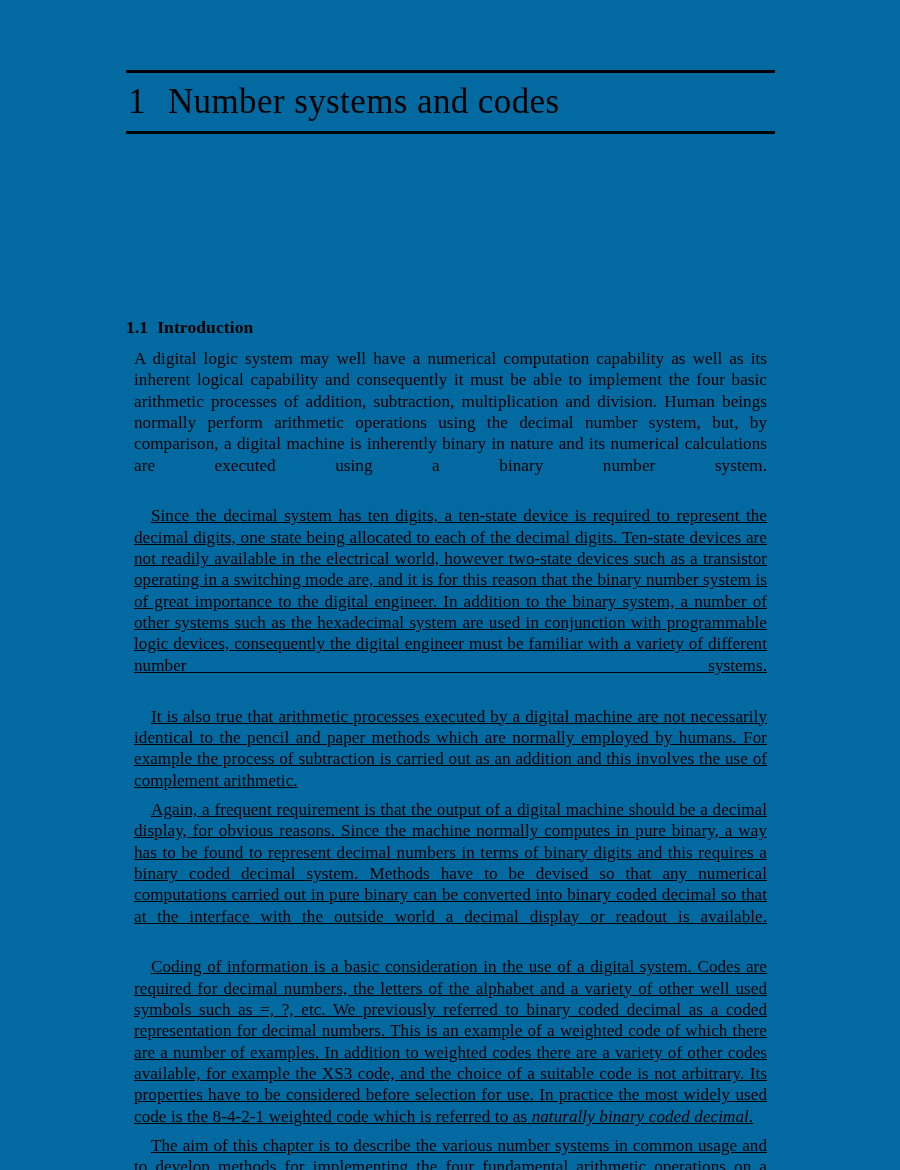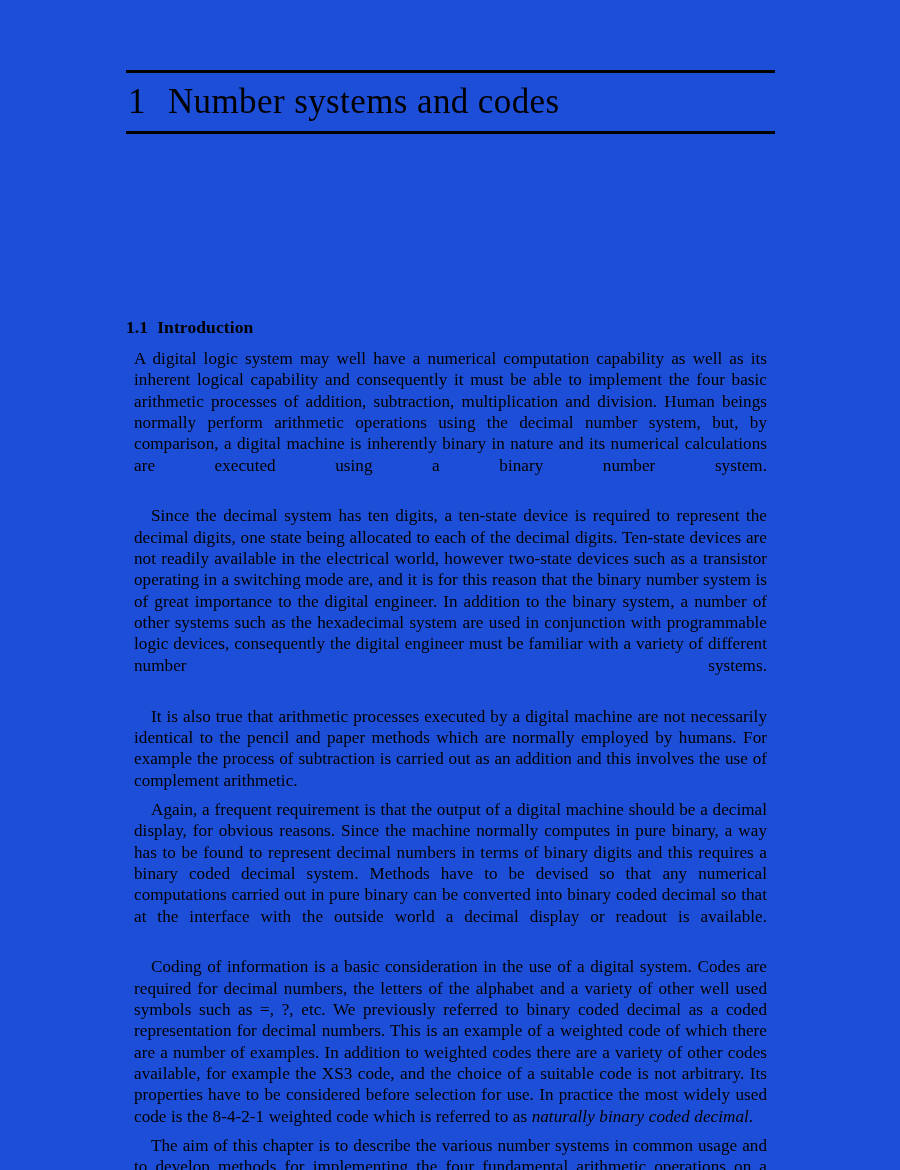--- a/index.html
+++ b/index.html
@@ -16,21 +16,21 @@
     color: #000000;
     -webkit-font-smoothing: none;
   }
 
   .page {
     position: absolute;
     left: 0;
     top: 0;
     width: 900px;
     height: 1170px;
-    background: #1d4ed8;
+    background: #0369a1;
   }
 
   
   .chapter-head {
     position: absolute;
     left: 126px;
     top: 70px;
     width: 649px;
   }
   .rule {
@@ -81,20 +81,21 @@
     text-justify: inter-word;
     letter-spacing: 0.05px;
     word-spacing: 0.2px;
   }
   .body-text p {
     margin: 8px;
     text-indent: 0;
   }
   .body-text p.indented {
     text-indent: 17px;
+    text-decoration: underline;
   }
   
   .body-text p::after {
     content: "";
     display: inline-block;
     width: 100%;
   }
   .body-text p.no-stretch::after {
     display: none;
   }

